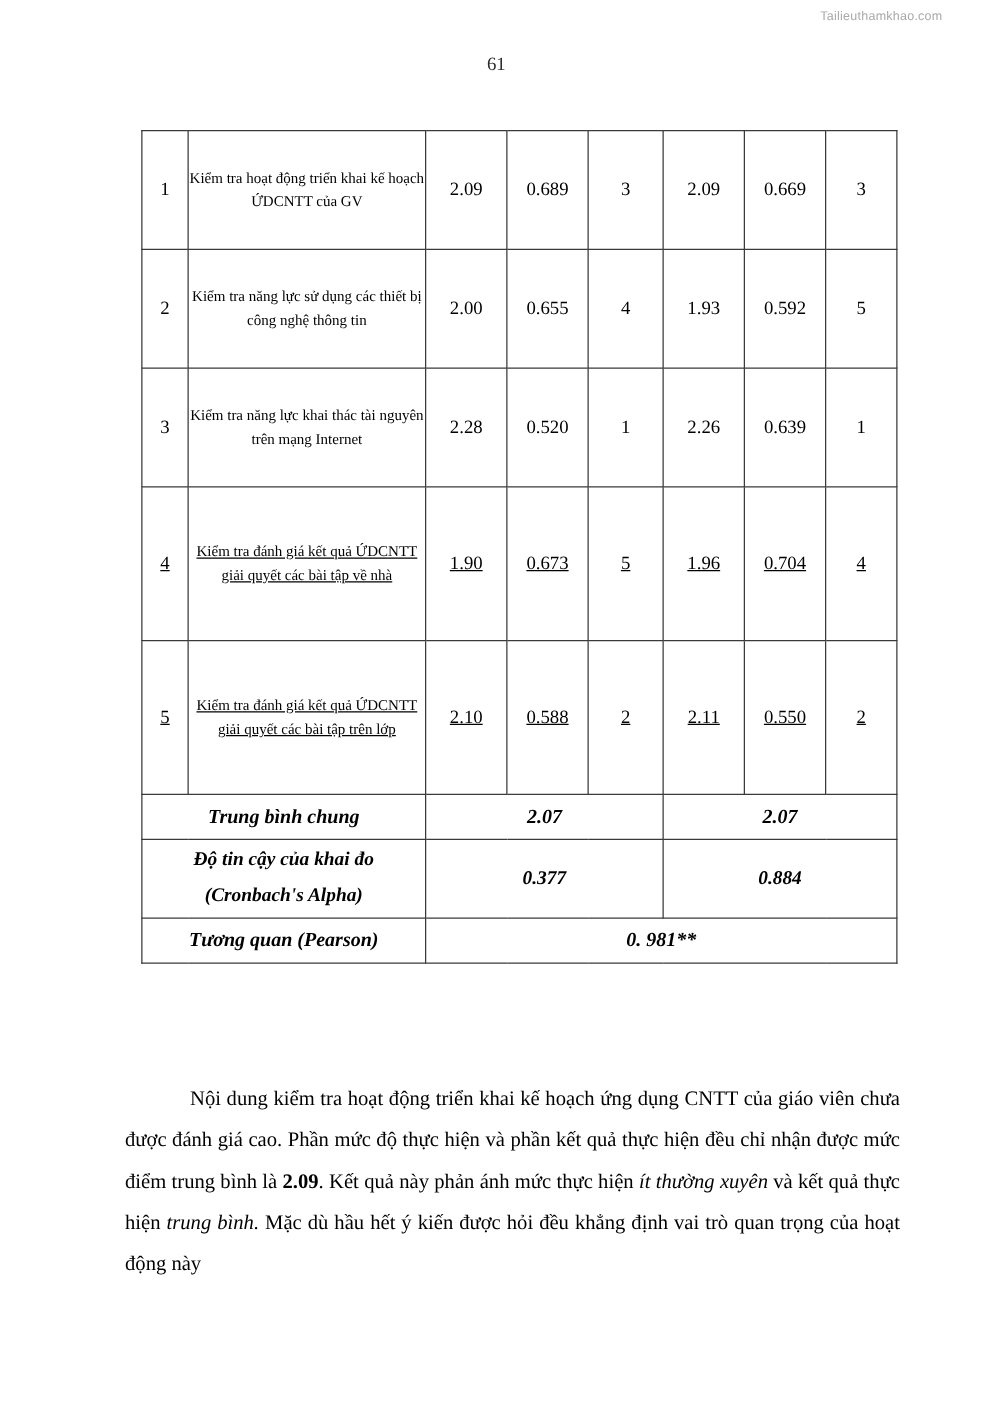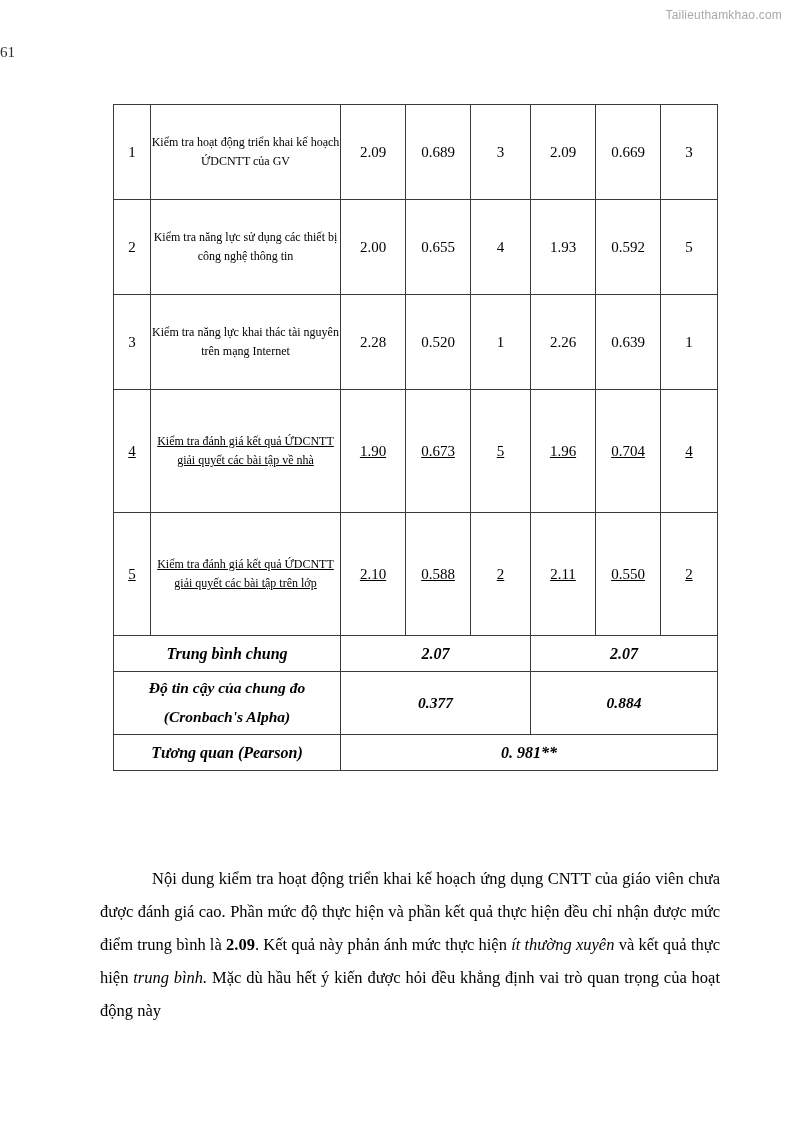--- a/index.html
+++ b/index.html
@@ -22,35 +22,35 @@
     inset: 0;
     width: 794px;
     height: 1123px;
     background: #fff;
   }
 
   
   .watermark {
     position: absolute;
     top: 8px;
-    right: 12px;
+    right: 40px;
     font-family: "Liberation Sans", "DejaVu Sans", sans-serif;
-    font-size: 12px;
+    font-size: 10px;
     color: #a9a9a9;
     letter-spacing: 0.2px;
     white-space: nowrap;
   }
 
   
   .page-number {
     position: absolute;
     top: 44px;
     left: 0;
     width: 794px;
-    text-align: left;
+    text-align: center;
     font-size: 15px;
     color: #2b2b2b;
   }
 
   
   .table-wrap {
     position: absolute;
     left: 113px;
     top: 104px;
     width: 604px;
@@ -208,21 +208,21 @@
           <td class="num">2</td>
         </tr>
 
         <tr class="summary">
           <td class="label-cell" colspan="2">Trung bình chung</td>
           <td colspan="3">2.07</td>
           <td colspan="3">2.07</td>
         </tr>
         <tr class="summary-tall">
           <td class="label-cell" colspan="2">
-            <span>Độ tin cậy của chung đo</span><br>
+            <span>Độ tin cậy của khai đo</span><br>
             <span>(Cronbach's Alpha)</span>
           </td>
           <td colspan="3">0.377</td>
           <td colspan="3">0.884</td>
         </tr>
         <tr class="summary">
           <td class="label-cell" colspan="2">Tương quan (Pearson)</td>
           <td colspan="6">0.   981**</td>
         </tr>
       </tbody>

